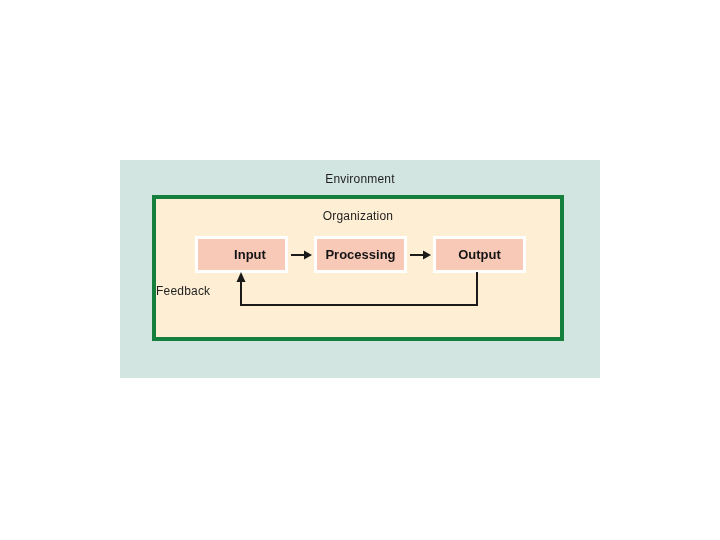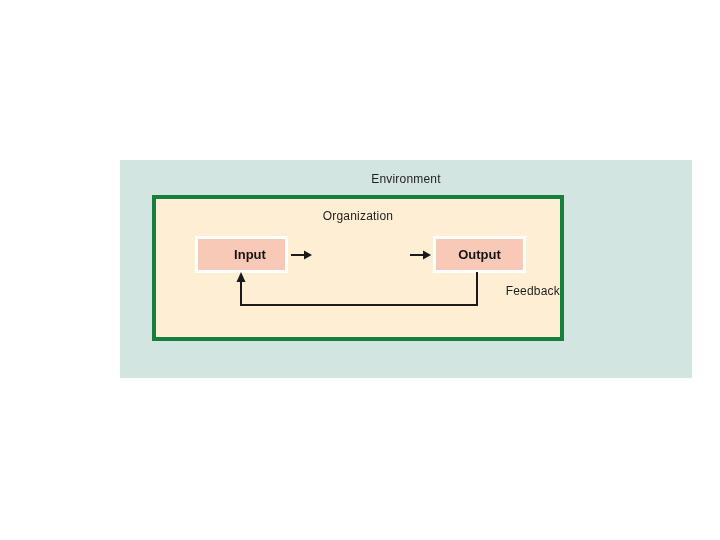--- a/index.html
+++ b/index.html
@@ -12,21 +12,21 @@
     position: relative;
     width: 720px;
     height: 540px;
     background: #ffffff;
     overflow: hidden;
   }
   .environment {
     position: absolute;
     left: 120px;
     top: 160px;
-    width: 572px;
+    width: 480px;
     height: 218px;
     background: #d3e5e1;
   }
   .env-label {
     position: absolute;
     left: 0;
     top: 12px;
     width: 100%;
     text-align: center;
     font-size: 12px;
@@ -69,21 +69,21 @@
     color: #151515;
   }
   .box-input      { left: 39px; padding-left: 17px;  }  
   .box-processing { left: 158px; }  
   .box-output     { left: 277px; }  
   .feedback-label {
     position: absolute;
     left: 0;
     top: 85px;           
     width: 100%;
-    text-align: right;
+    text-align: left;
     font-size: 12px;
     color: #1f1f1f;
     letter-spacing: 0.2px;
   }
   .connector-layer {
     position: absolute;
     left: 0;
     top: 0;
     width: 720px;
     height: 540px;
@@ -96,20 +96,21 @@
 <div class="slide">
 
   <div class="environment">
     <div class="env-label">Environment</div>
 
     <div class="organization">
       <div class="org-label">Organization</div>
 
       <div class="flow-box box-input">Input</div>
 
+      <div class="flow-box box-processing">Processing</div>
 
       <div class="flow-box box-output">Output</div>
 
       <div class="feedback-label">Feedback</div>
     </div>
   </div>
 
   <svg class="connector-layer" viewBox="0 0 720 540" width="720" height="540">
 
     <g>

